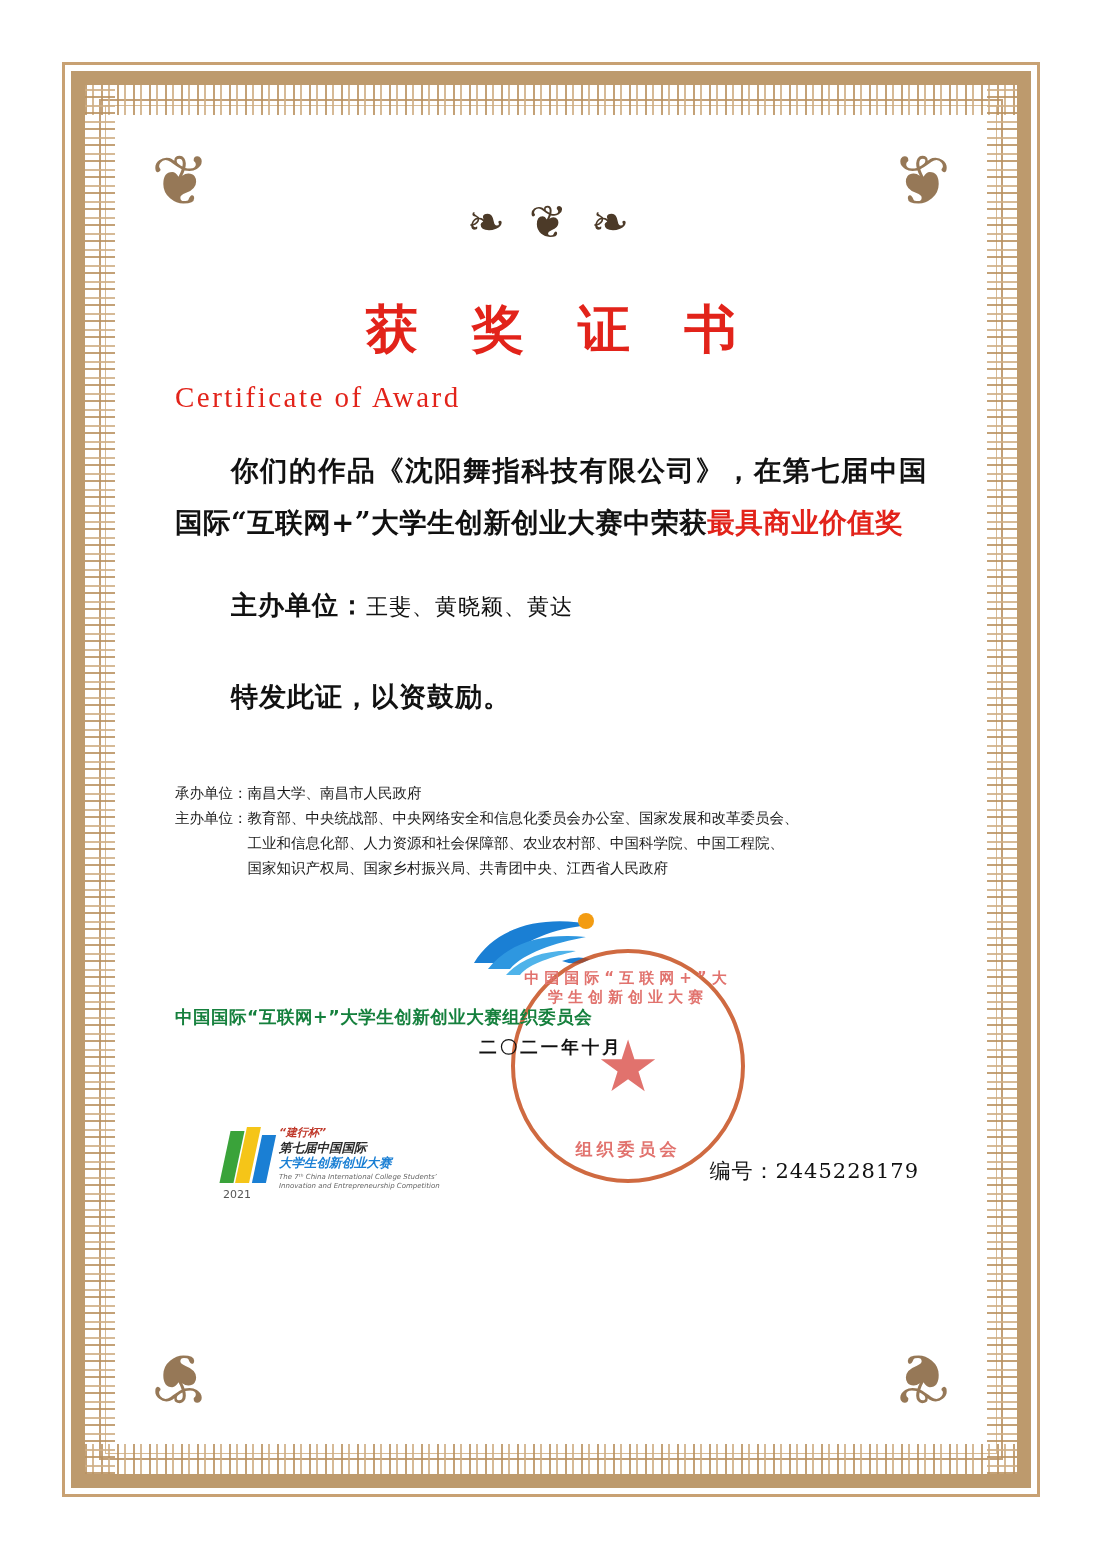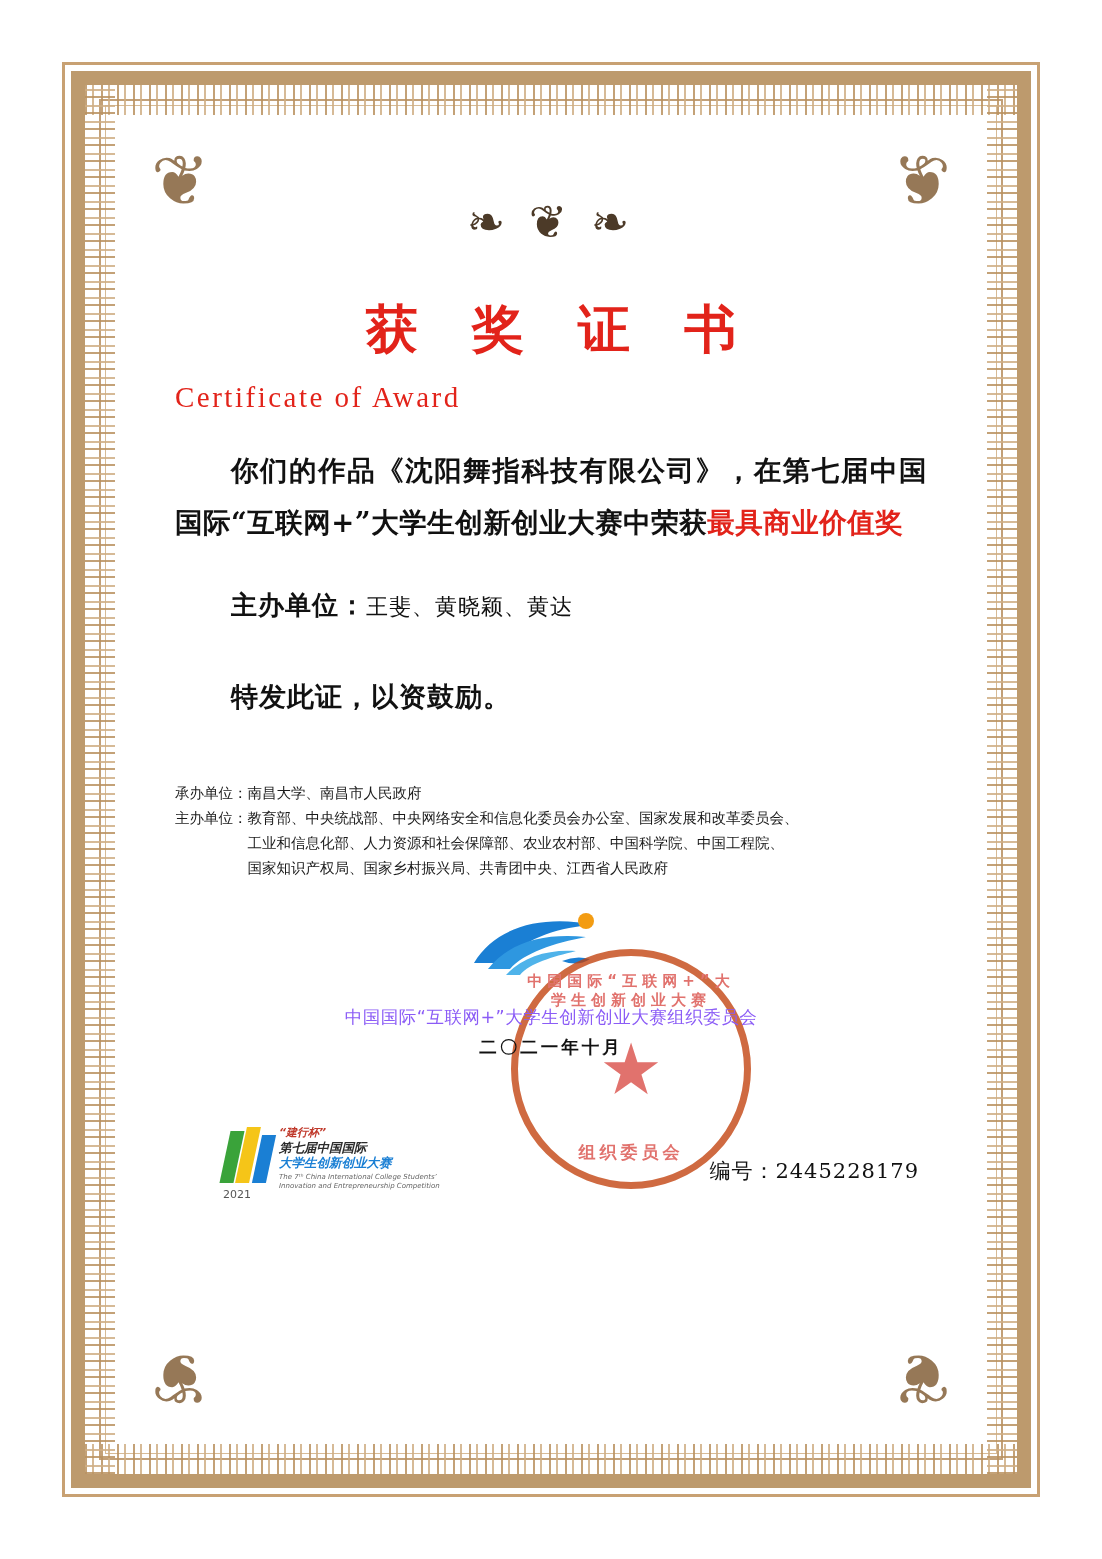--- a/index.html
+++ b/index.html
@@ -217,25 +217,24 @@
     transform: translateX(-50%);
     top: 4px;
     width: 170px;
     height: 80px;
   }
 
   .issuer {
     position: absolute;
     left: 0; right: 0;
     top: 104px;
-    text-align: center;
     font-family: "DejaVu Sans", sans-serif;
-    font-weight: normal;
+    font-weight: bold;
     font-size: 17.5px;
-    color: #8b5cf6;
+    color: #15803d;
     letter-spacing: 0.5px;
   }
   .issue-date {
     position: absolute;
     left: 0; right: 0;
     top: 134px;
     text-align: center;
     font-family: "DejaVu Sans", sans-serif;
     font-weight: bold;
     font-size: 17.5px;
@@ -243,21 +242,21 @@
     letter-spacing: 3px;
   }
 
   .red-seal {
     position: absolute;
     left: 50%;
     margin-left: -40px;
     top: 48px;
     width: 226px;
     height: 226px;
-    border: 7px solid #c2410c;
+    border: 4px solid #c2410c;
     border-radius: 50%;
     opacity: 0.78;
     color: #d94b45;
   }
   .red-seal .star {
     position: absolute;
     left: 50%; top: 50%;
     transform: translate(-50%,-50%);
     font-size: 62px;
     line-height: 62px;

